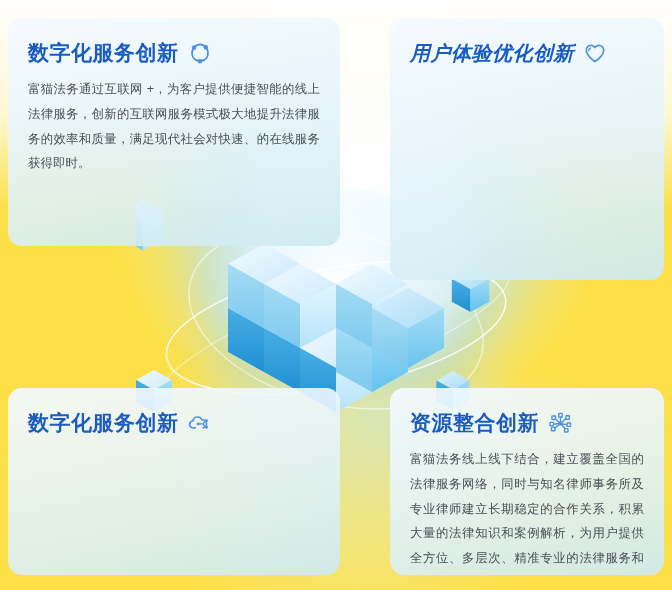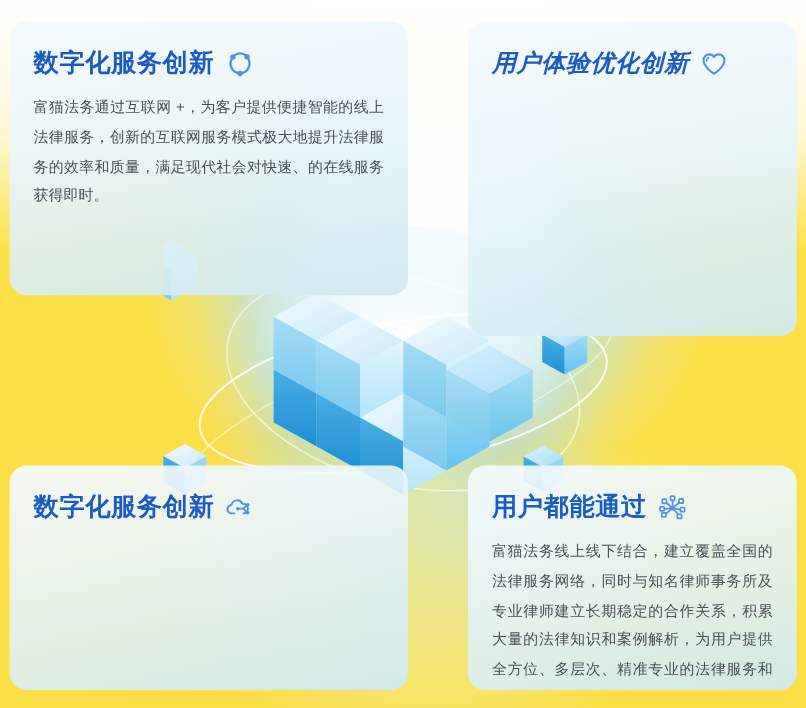--- a/index.html
+++ b/index.html
@@ -327,21 +327,21 @@
           <circle cx="20.3" cy="10.1" r="1.5" fill="#4f92de"></circle>
           <circle cx="20.3" cy="16.9" r="1.5" fill="#4f92de"></circle>
           <circle cx="11.6" cy="13.4" r="1.5" fill="#4f92de"></circle>
         </svg>
       </span>
     </div>
   </div>
 
   <div class="card" id="card-br">
     <div class="card-head">
-      <div class="card-title">用户都能通过</div>
+      <div class="card-title">资源整合创新</div>
       <span class="card-icon">
         <svg width="25" height="25" viewBox="0 0 26 26" fill="none" stroke="#4f92de" stroke-width="1.5">
           <path d="M13 13 6.5 7.2M13 13l6.3-5.4M13 13l-6.6 5.6M13 13l5.4 5.9M13 13V5.4M13 13l7.8 1.4M13 13 4.6 13.8"></path>
           <circle cx="13" cy="13" r="2.1" fill="#4f92de" stroke="none"></circle>
           <rect x="4.1" y="5.2" width="3.6" height="3.6" rx="0.6" fill="#ffffff"></rect>
           <rect x="18.6" y="5.0" width="3.6" height="3.6" rx="0.6" fill="#ffffff"></rect>
           <rect x="3.6" y="17.0" width="3.6" height="3.6" rx="0.6" fill="#ffffff"></rect>
           <rect x="17.2" y="18.3" width="3.6" height="3.6" rx="0.6" fill="#ffffff"></rect>
           <rect x="11.2" y="2.6" width="3.6" height="3.6" rx="0.6" fill="#ffffff"></rect>
           <rect x="19.8" y="12.4" width="3.6" height="3.6" rx="0.6" fill="#ffffff"></rect>

